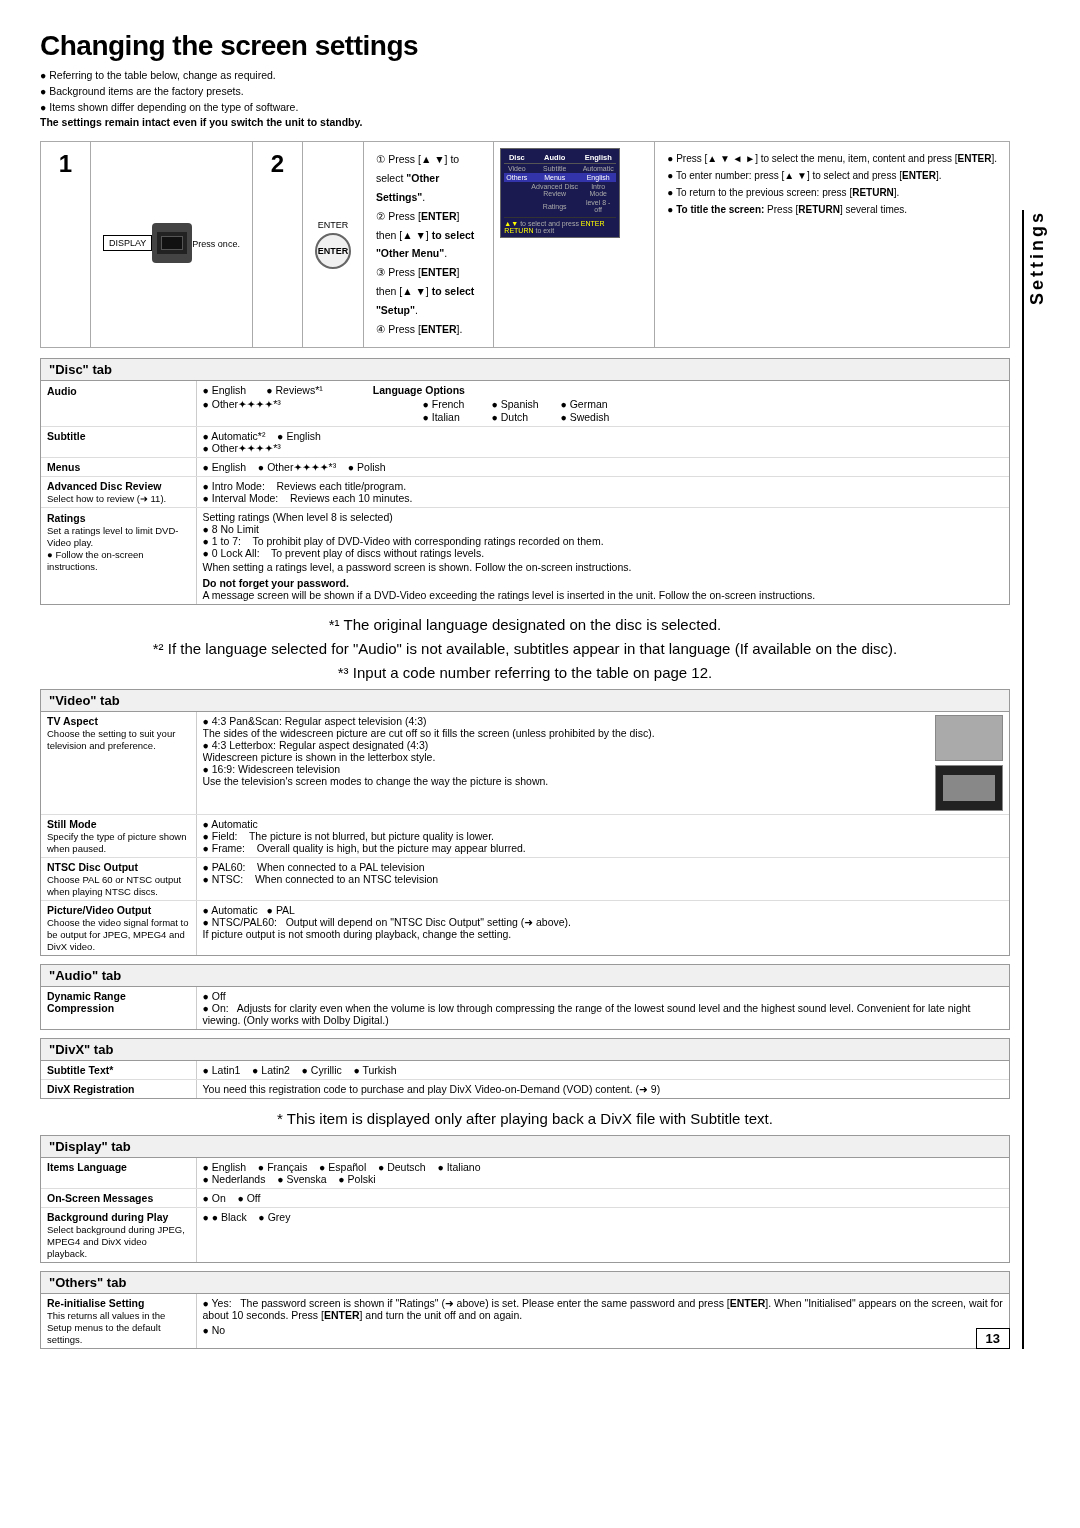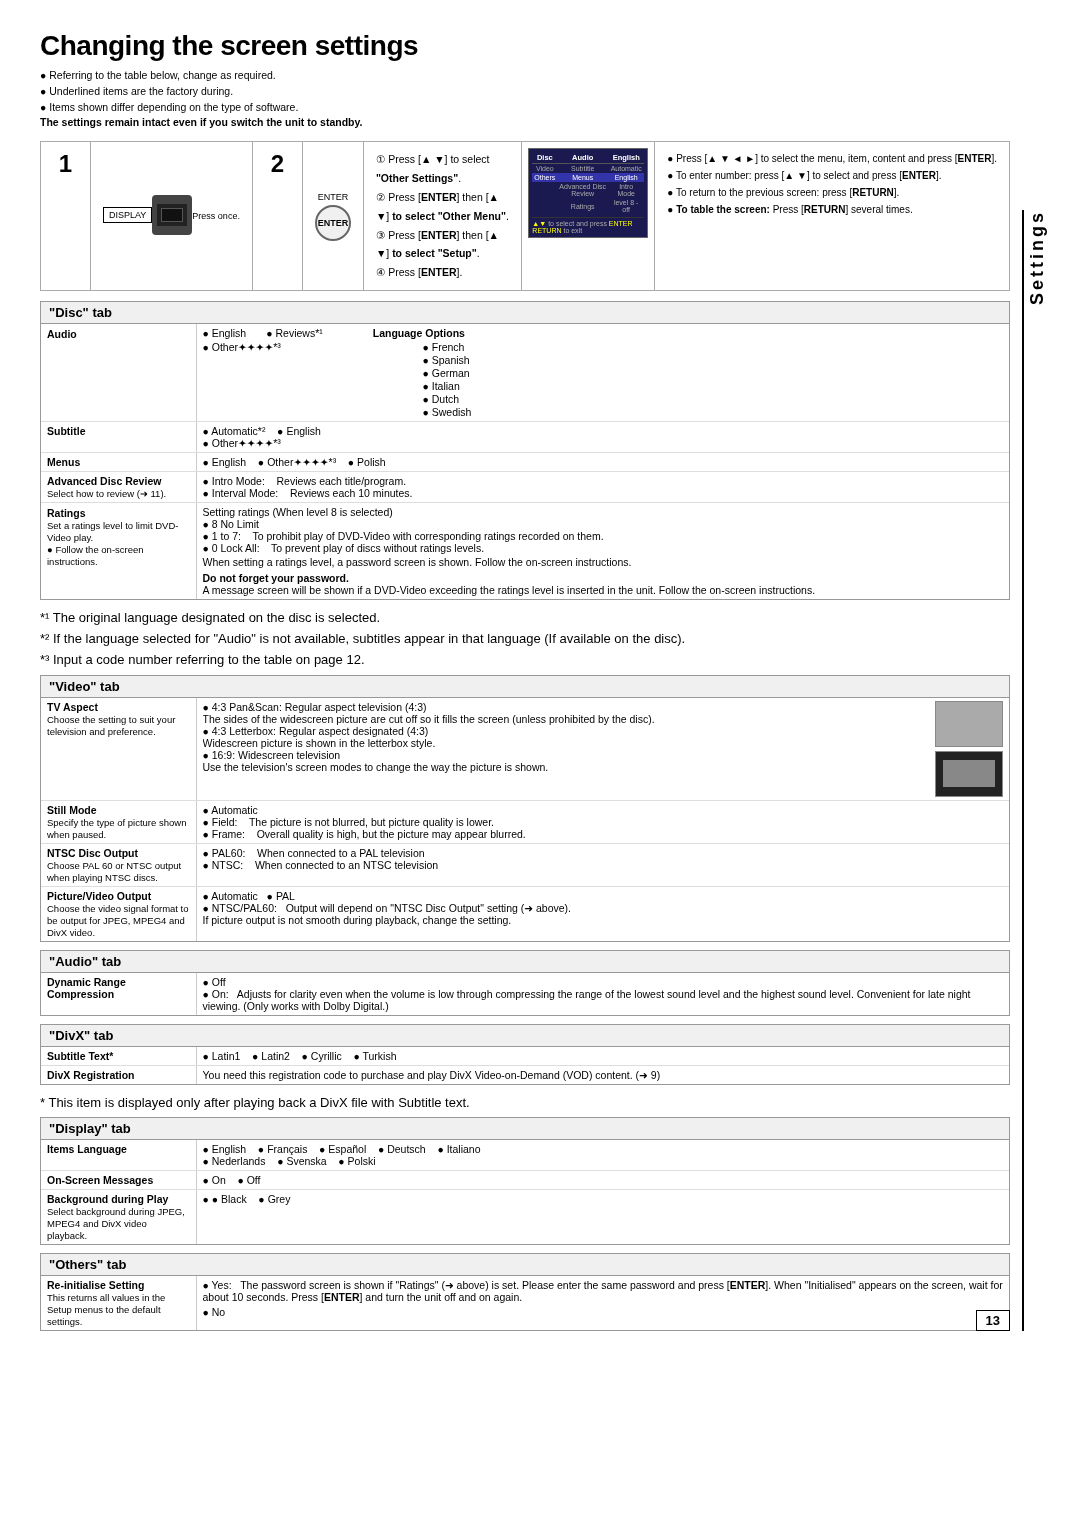--- a/index.html
+++ b/index.html
@@ -73,43 +73,44 @@
       border-right: 1px solid #ccc;
       vertical-align: top;
     }
 
     .label-sub {
       font-weight: normal;
       font-size: 9.5px;
     }
 
     .footnotes {
-      font-size: 13px;
+      font-size: 15px;
       margin: 4px 0;
       line-height: 1.6;
+      text-align: center;
     }
 
     .bold { font-weight: bold; }
   </style>
 </head>
 <body>
 
 <div style="position:relative;">
 
   <div style="position:absolute; right:-10px; top:180px; bottom:0; width:28px; display:flex; align-items:flex-start; justify-content:center; background:#fff; border-left:2px solid #000; z-index:10;">
     <div style="writing-mode:vertical-rl; transform:rotate(180deg); font-size:18px; font-weight:bold; letter-spacing:3px; padding-top:10px;">Settings</div>
   </div>
 
   <div class="main-content">
 
     <h1 class="page-title">Changing the screen settings</h1>
 
     <div class="intro-bullets">
       <p>● Referring to the table below, change as required.</p>
-      <p>● Underlined items are the factory during.</p>
+      <p>● Background items are the factory presets.</p>
       <p>● Items shown differ depending on the type of software.</p>
       <p class="bold">The settings remain intact even if you switch the unit to standby.</p>
     </div>
 
     <div style="display:flex; margin: 10px 0; border:1px solid #aaa; position:relative;">
 
       <div style="display:flex; flex-direction:column; align-items:center; padding:8px 10px; border-right:1px solid #aaa; min-width:50px;">
         <span style="font-size:24px; font-weight:bold;">1</span>
       </div>
       <div style="display:flex; align-items:center; justify-content:center; padding:6px 12px; border-right:1px solid #aaa; font-size:9px;">
@@ -167,25 +168,25 @@
               <td style="color:#aaa; padding:1px 2px; font-size:7px;">level 8 - off</td>
             </tr>
           </tbody>
             </table>
           <div style="margin-top:3px; font-size:7px; color:#aaa; border-top:1px solid #333; padding-top:2px;">
             <span style="color:#ff0;">▲▼</span> to select and press <span style="color:#ff0;">ENTER</span> &nbsp; <span style="color:#ff0;">RETURN</span> to exit
           </div>
         </div>
       </div>
 
-      <div style="padding:8px 12px; font-size:10px; min-width:250px; border-left:1px solid #aaa; line-height:1.7;">
+      <div style="padding:8px 12px; font-size:10px; min-width:250px; border-left:1px solid #aaa; line-height:1.7;margin-left:28px;">
         <div>● Press [▲ ▼ ◄ ►] to select the menu, item, content and press [<strong>ENTER</strong>].</div>
         <div>● To enter number: press [▲ ▼] to select and press [<strong>ENTER</strong>].</div>
         <div>● To return to the previous screen: press [<strong>RETURN</strong>].</div>
-        <div>● <strong>To table the screen:</strong> Press [<strong>RETURN</strong>] several times.</div>
+        <div>● <strong>To title the screen:</strong> Press [<strong>RETURN</strong>] several times.</div>
       </div>
     </div>
 
     <div class="tab-section">
       <div class="tab-header">"Disc" tab</div>
       <table class="tab-table">
 
         <tbody>
             <tr>
           <td class="label-col" style="vertical-align:top; padding-top:4px;"><strong>Audio</strong></td>
@@ -193,21 +194,21 @@
             <div style="display:flex; gap:20px; flex-wrap:wrap;">
               <span>● English</span>
               <span>● Reviews*¹</span>
               <span style="font-weight:bold; margin-left:30px;">Language Options</span>
             </div>
             <div style="display:flex; gap:0; margin-top:2px;">
               <div style="min-width:220px;">
                 <span>● Other✦✦✦✦*³</span>
               </div>
               <div>
-                <div style="display:grid; grid-template-columns:1fr; gap:1px 20px; font-size:10.5px;">
+                <div style="display:grid; grid-template-columns:1fr 1fr 1fr; gap:1px 20px; font-size:10.5px;">
                   <span>● French</span>
                       <span>● Spanish</span>
                   <span>● German</span>
                       <span>● Italian</span>
                   <span>● Dutch</span>
                       <span>● Swedish</span>
                 </div>
               </div>
             </div>
           </td>

